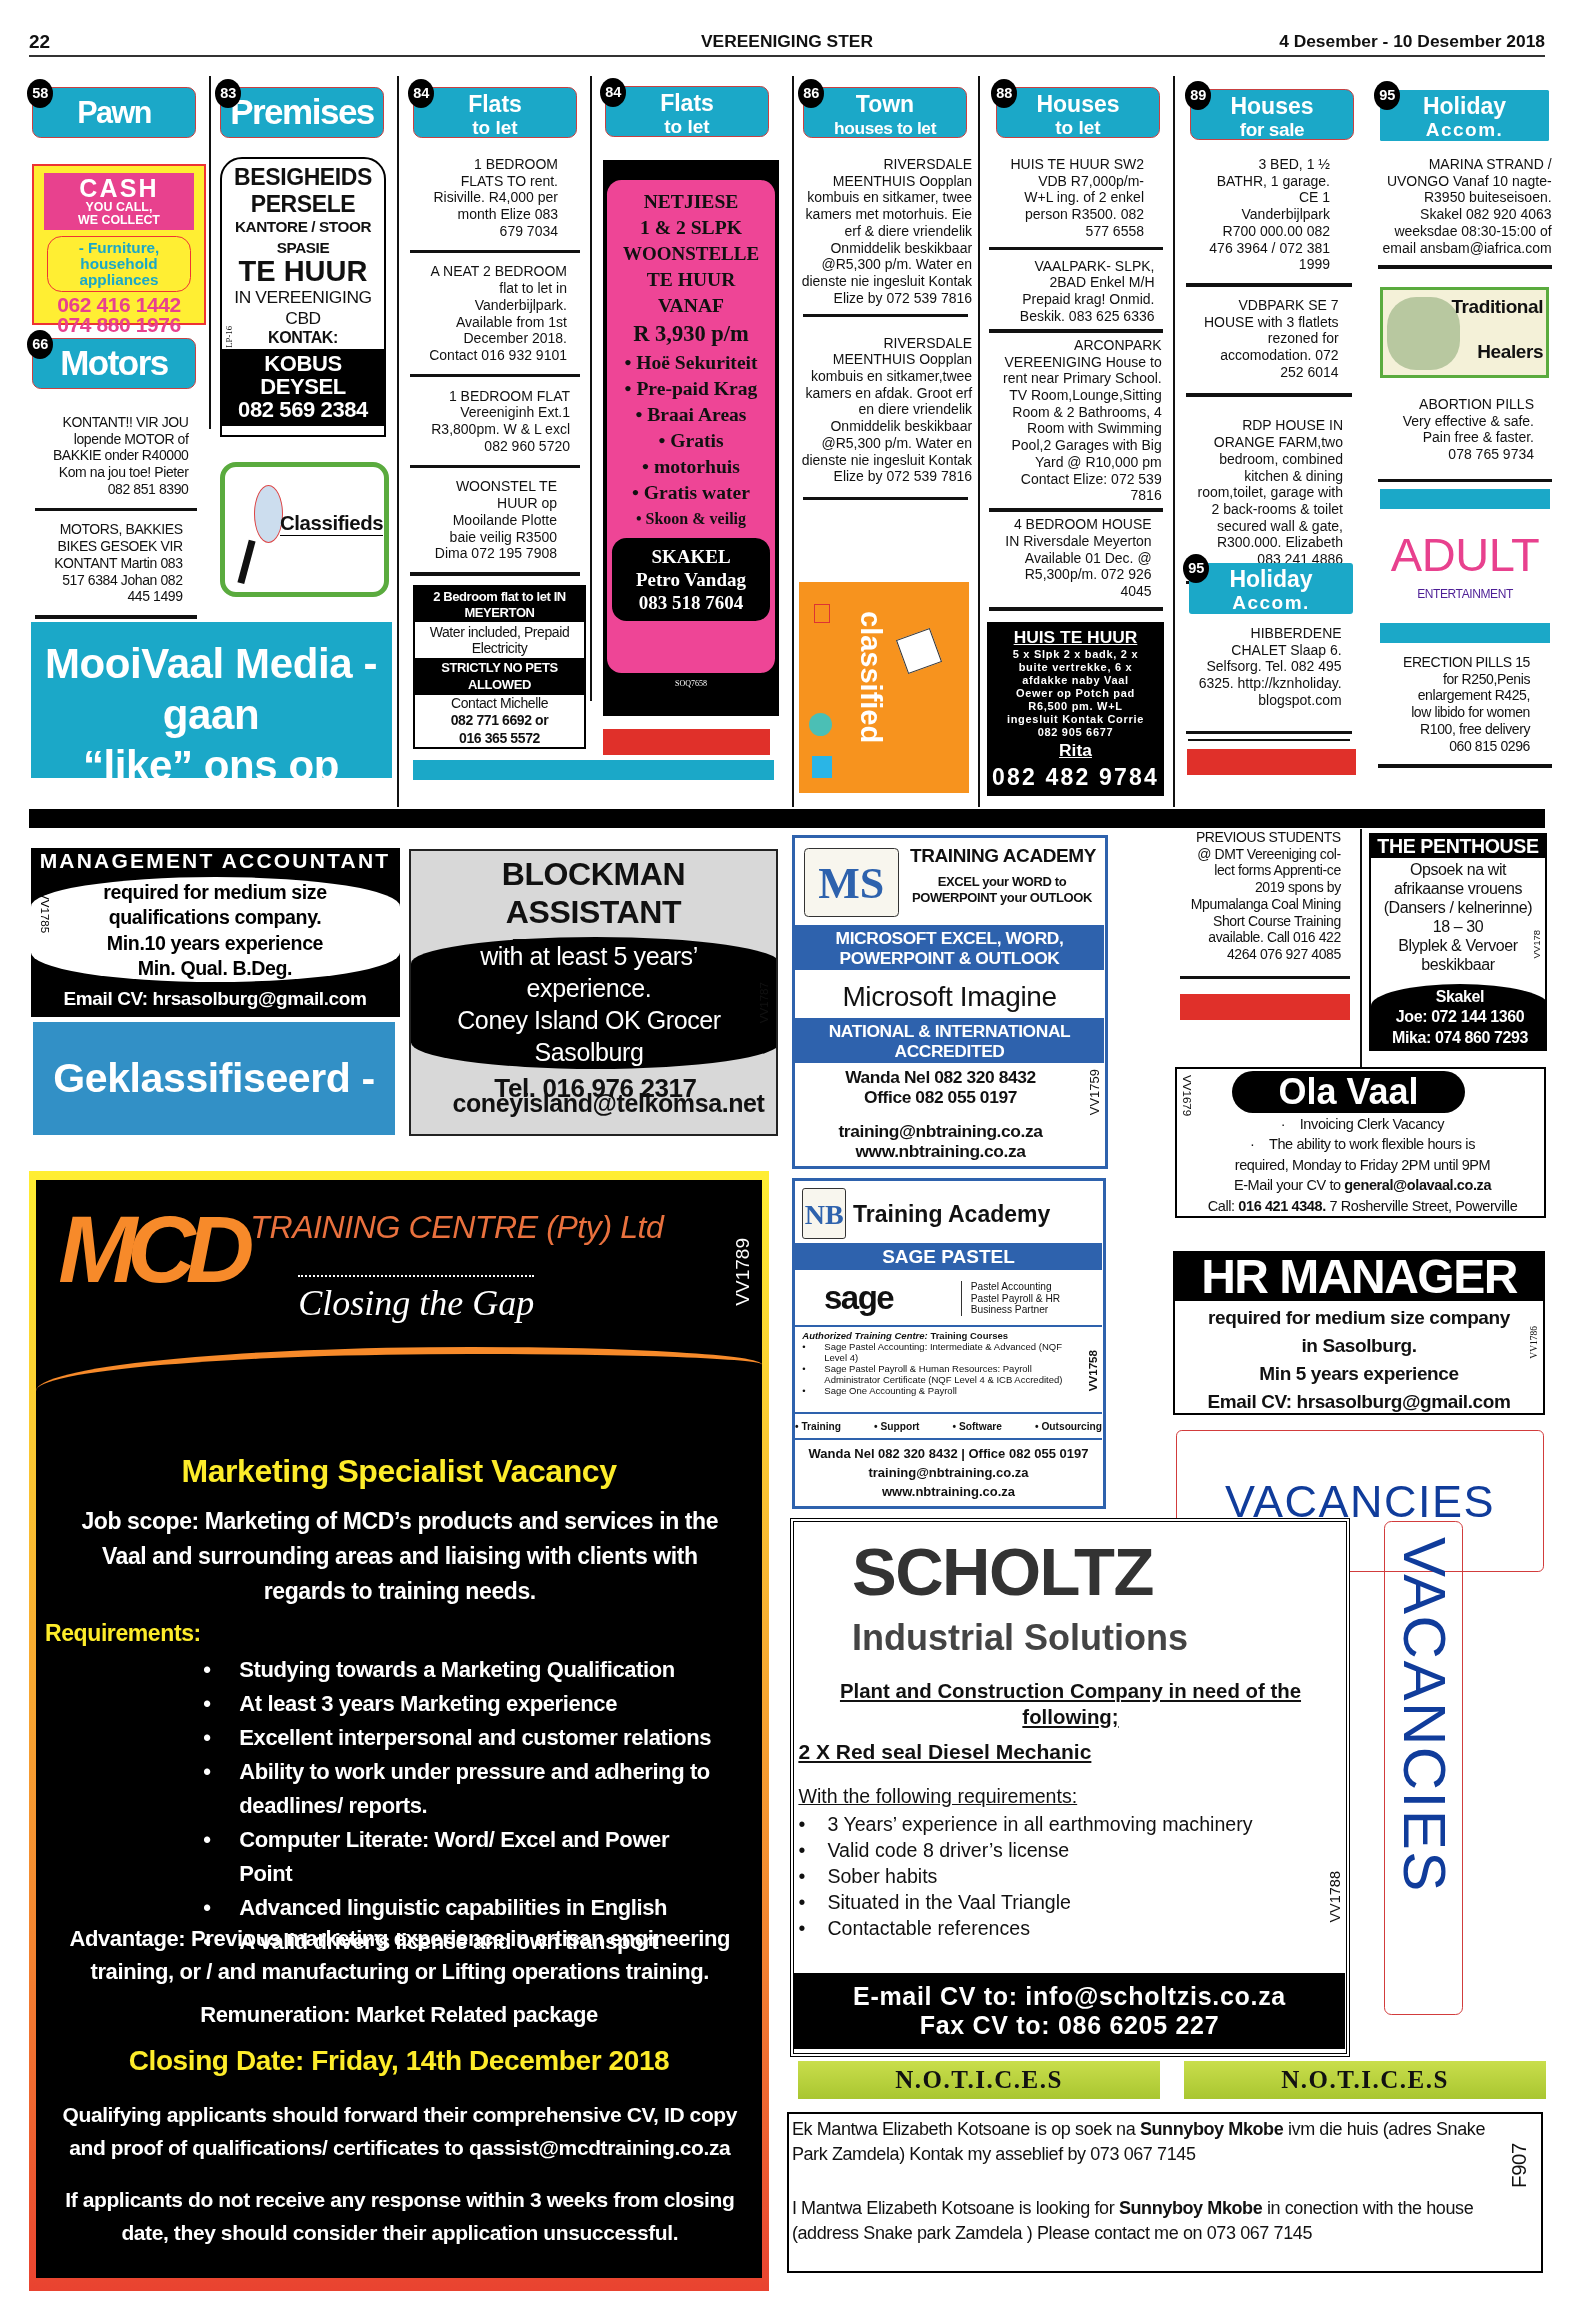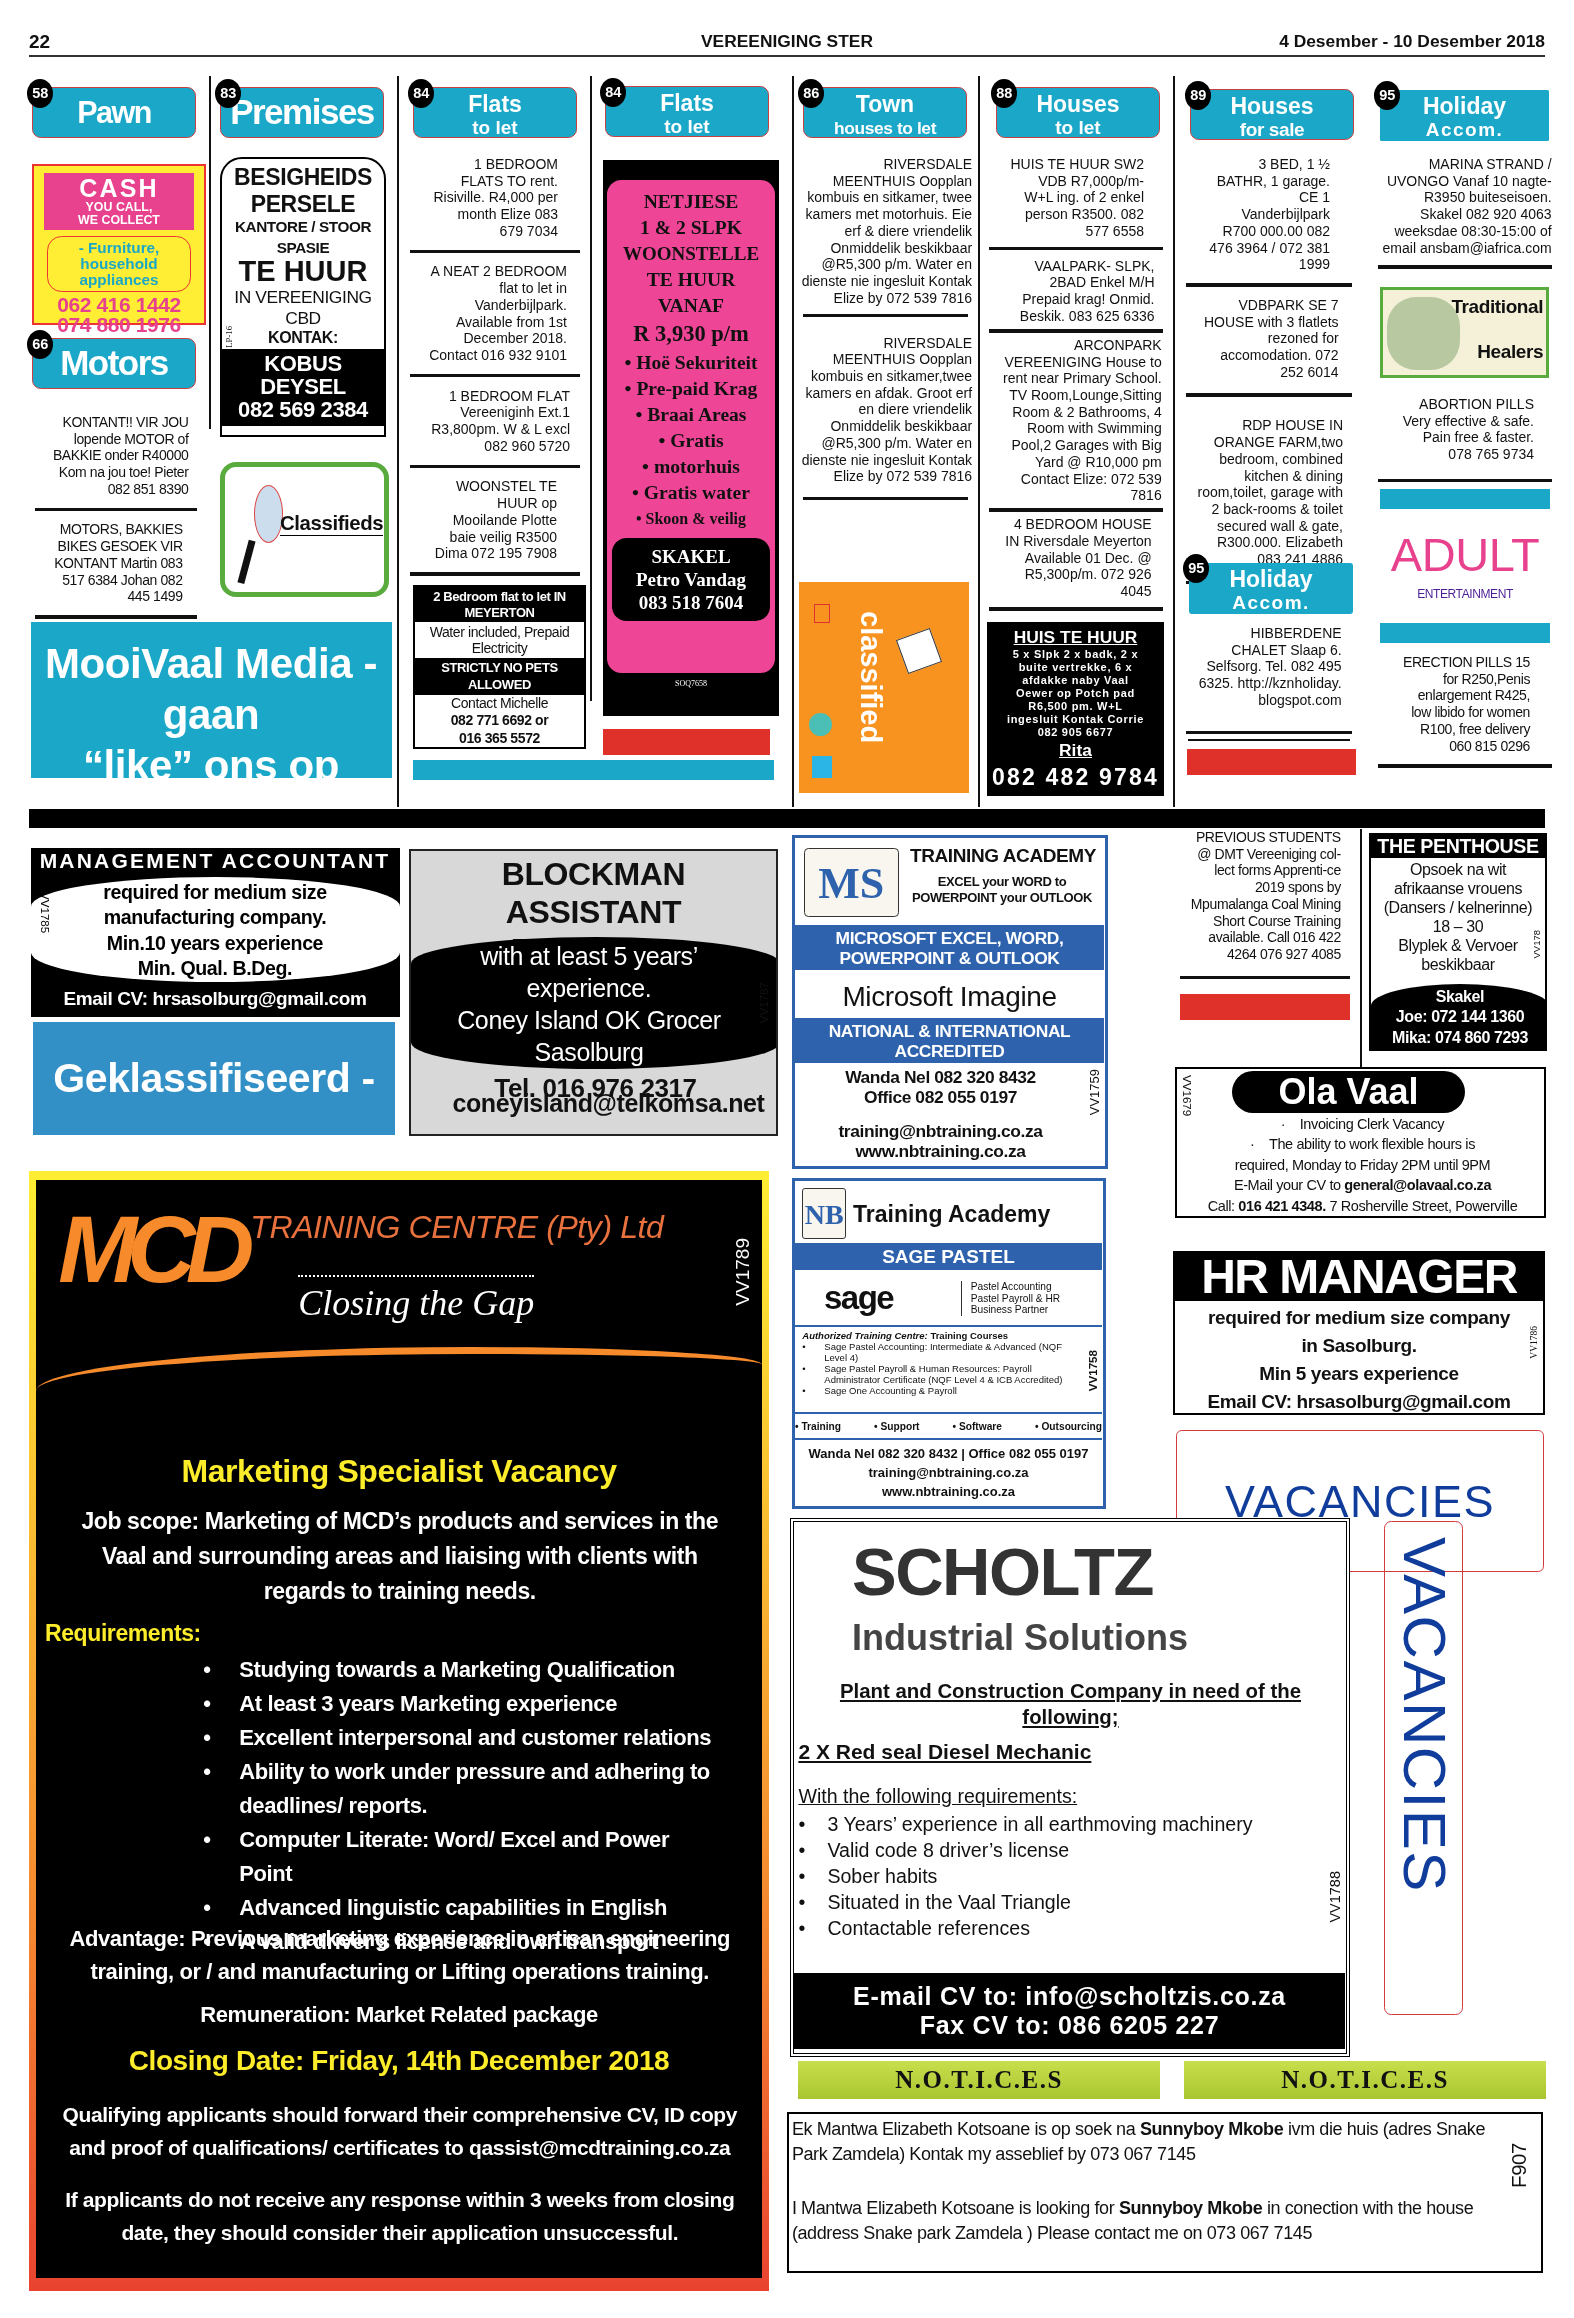--- a/index.html
+++ b/index.html
@@ -266,21 +266,21 @@
   <div class="hsep" style="margin:10.2px 4.4px;"></div>
 </div>
 
 <div class="abs" style="left:29px; top:809px; width:1516px; height:19px; background:#000;"></div>
 
 <div class="abs" style="left:30.5px; top:848px; width:369px; height:169px; background:#000; color:#fff; overflow:hidden;">
   <div class="c" style="font-weight:bold; font-size:21px; letter-spacing:2.2px; line-height:26px;">MANAGEMENT ACCOUNTANT</div>
   <div class="abs" style="left:0; top:29px; width:369px; height:105px; background:#fff; border-radius:50% / 28%;"></div>
   <div class="abs c cond" style="left:0; top:32px; width:369px; color:#000; font-weight:bold; font-size:19.6px; line-height:25.4px;">
     <div>required for medium size</div>
-    <div>manufacturing company.</div>
+    <div>qualifications company.</div>
     <div>Min.10 years experience</div>
     <div>Min. Qual. B.Deg.</div>
   </div>
   <div class="abs c cond" style="left:0; top:140px; width:369px; font-weight:bold; font-size:19px;">Email CV: hrsasolburg@gmail.com</div>
   <span class="vtext" style="left:8.7px; top:44px; color:#000; font-size:11.6px;">VV1785</span>
 </div>
 
 <div class="abs c cond" style="left:33px; top:1022px; width:362px; height:113px; background:#3290c6; color:#fff; font-weight:bold; font-size:41px; line-height:113px;">Geklassifiseerd - Classifieds</div>
 
 <div class="abs" style="left:409px; top:849px; width:369px; height:287px; background:#d8d8d8; border:2.2px solid #222; overflow:hidden;">

